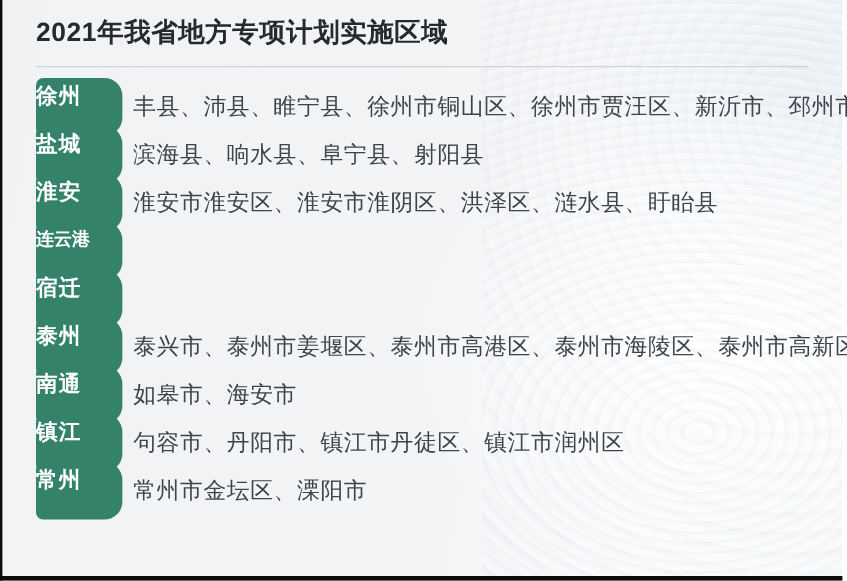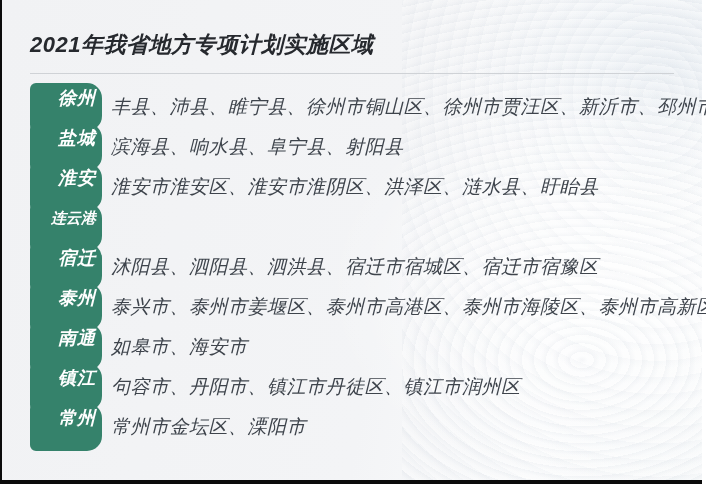--- a/index.html
+++ b/index.html
@@ -23,21 +23,21 @@
   
   .texture {
     position: absolute; top: 0; right: 0; width: 300px; height: 100%;
     background:
       repeating-radial-gradient(ellipse 260px 180px at 60% 75%,
         rgba(210,216,224,0.18) 0px, rgba(255,255,255,0) 6px, rgba(255,255,255,0.25) 12px),
       repeating-radial-gradient(ellipse 220px 260px at 85% 20%,
         rgba(214,220,228,0.14) 0px, rgba(255,255,255,0) 7px, rgba(255,255,255,0.2) 14px);
     pointer-events: none;
   }
-  .card { position: relative; padding: 28px 28px 0 28px; font-style: italic; }
+  .card { position: relative; padding: 10px 28px 0 28px; }
   .page-title {
     margin: 2px 0 0 0;
     font-size: 22px;
     font-weight: bold;
     letter-spacing: 0.5px;
     color: var(--title-color, #26292e);
   }
   .divider {
     margin-top: 13px;
     height: 1px;
@@ -52,21 +52,21 @@
   }
   .badge {
     flex: 0 0 72px;
     width: 72px; height: 48px;
     background: var(--badge-green, #35826b);
     border-radius: 6px 15px 15px 6px;
     color: #ffffff;
     font-weight: bold;
     font-size: 18px;
     line-height: 30px;
-    text-align: right;
+    text-align: left;
     letter-spacing: 1px;
     box-sizing: border-box;
     padding-right: 6px;
     white-space: nowrap;
     overflow: hidden;
   }
   .badge.compact { letter-spacing: 0; font-size: 15px; }
   .areas {
     margin-left: 9px;
     font-size: 19px;
@@ -94,21 +94,20 @@
         </div>
         <div class="row">
           <div class="badge">淮安</div>
           <div class="areas">淮安市淮安区、淮安市淮阴区、洪泽区、涟水县、盱眙县</div>
         </div>
         <div class="row">
           <div class="badge compact">连云港</div>
         </div>
         <div class="row">
           <div class="badge">宿迁</div>
-          <div class="areas">沭阳县、泗阳县、泗洪县、宿迁市宿城区、宿迁市宿豫区</div>
         </div>
         <div class="row">
           <div class="badge">泰州</div>
           <div class="areas">泰兴市、泰州市姜堰区、泰州市高港区、泰州市海陵区、泰州市高新区</div>
         </div>
         <div class="row">
           <div class="badge">南通</div>
           <div class="areas">如皋市、海安市</div>
         </div>
         <div class="row">

